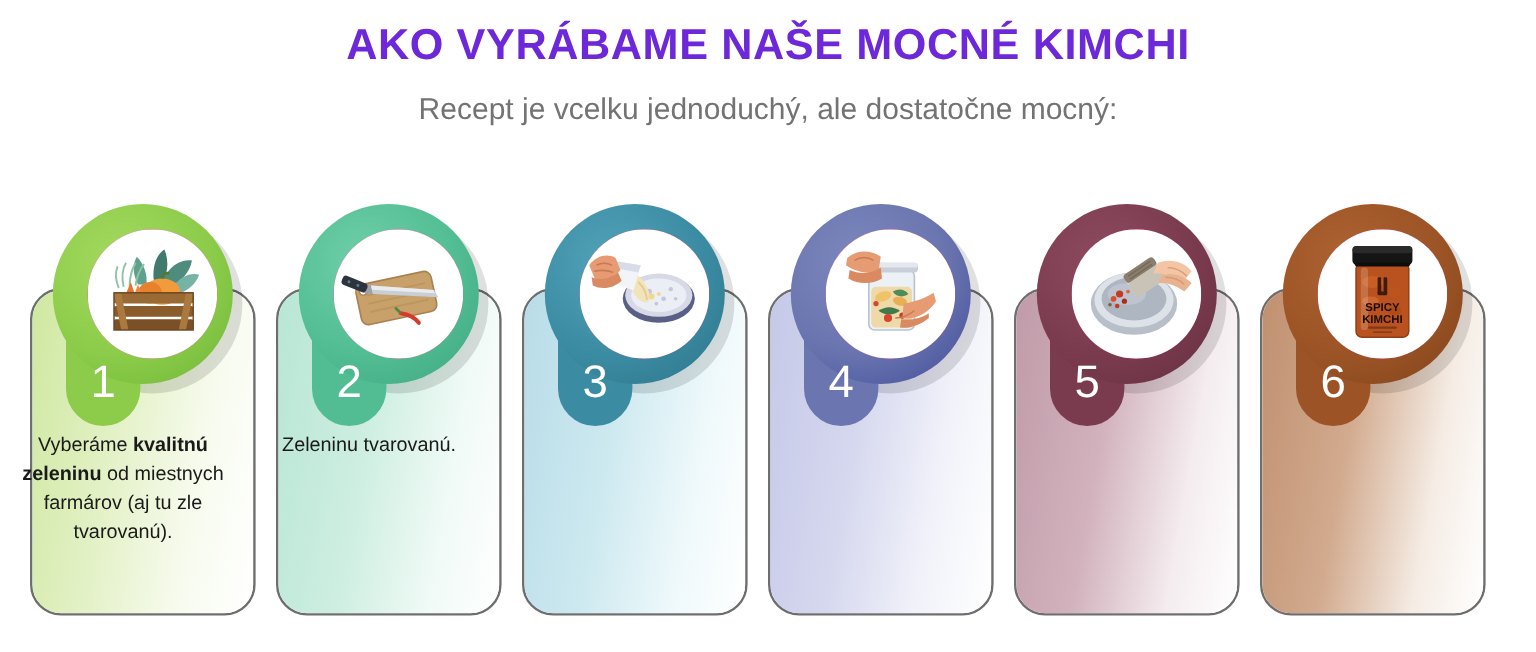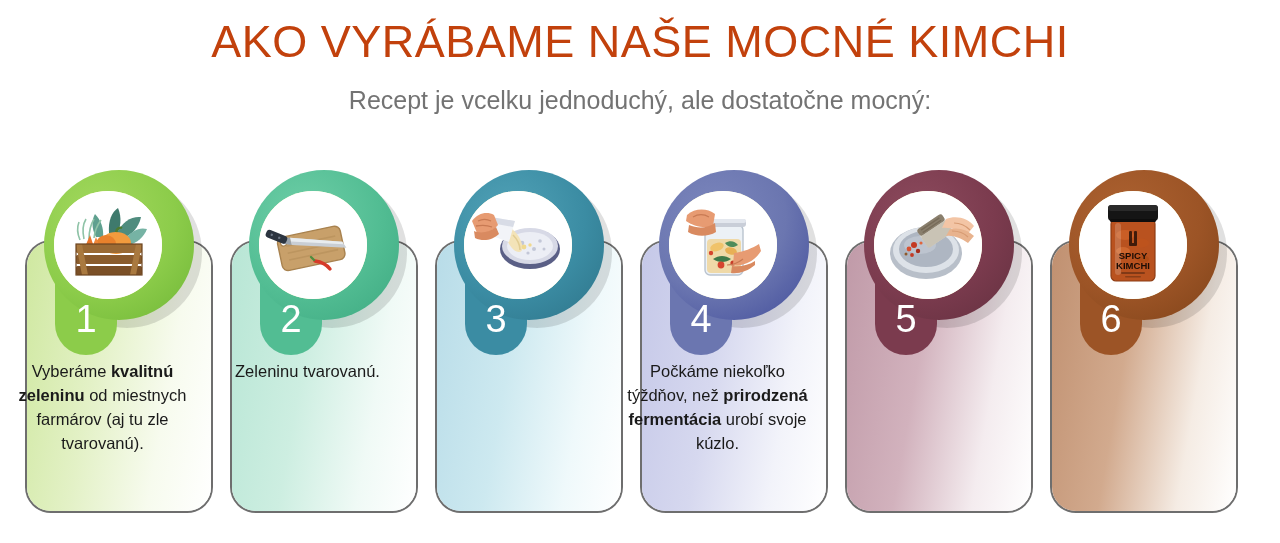--- a/index.html
+++ b/index.html
@@ -16,24 +16,24 @@
   }
 
   
   #header {
     width: 1280px;
     padding-top: 18px;
     text-align: center;
   }
   #page-title {
     font-family: "Liberation Sans", "DejaVu Sans", sans-serif;
-    font-size: 45px;
+    font-size: 36px;
     letter-spacing: 0.5px;
-    font-weight: 400;
-    color: #c2410c;
+    font-weight: 700;
+    color: #6d28d9;
     line-height: 1.05;
     margin: 0;
     white-space: nowrap;
   }
   #page-subtitle {
     font-family: "Liberation Sans", "DejaVu Sans", sans-serif;
     font-size: 25px;
     font-weight: 400;
     color: #737373;
     margin: 22px 0 0 0;
@@ -108,26 +108,26 @@
     left: 8px;
     top: 8px;
     width: 150px;
     height: 150px;
     border-radius: 50%;
     background: rgba(0,0,0,0.12);
     z-index: -1;
   }
   .pin-hole {
     position: absolute;
-    left: 10px;
+    left: 29px;
     top: 21px;
     width: 108px;
     height: 108px;
     border-radius: 50%;
-    background: #fef9c3;
+    background: #ec4899;
     overflow: hidden;
   }
   .pin-num {
     position: absolute;
     left: 11px;
     top: 118px;
     width: 62px;
     text-align: center;
     font-size: 38px;
     line-height: 62px;
@@ -331,21 +331,20 @@
           <path d="M92 60c-6 10-18 16-28 14l1-12c9-1 19-5 25-9z" fill="#e79b72"></path>
           <path d="M86 74c-7 6-16 9-24 8l1-7c9 1 17-1 23-5z" fill="#d98a60"></path>
           <g stroke="#c87a53" stroke-width="1.2" fill="none">
             <path d="M24 26c5-3 11-3 16 0"></path>
               <path d="M74 68c-5 4-11 6-16 6"></path>
           </g>
         </svg>
       </div>
       <div class="pin-num">4</div>
     </div>
-    <div class="step-text">Počkáme niekoľko týždňov, než <b>prirodzená fermentácia</b> urobí svoje kúzlo.</div>
   </div>
 
   <div class="step" style="left:820px;">
     <div class="card">
       <div class="card-fill" style="background:linear-gradient(100deg,#c09aa8 0%,#d2b2bd 40%,#f4ecef 74%,#ffffff 100%);"></div>
     </div>
     <div class="pin">
       <div class="pin-ring-shadow"></div>
       <div class="pin-stem" style="background:#7b3b4e;"></div>
       <div class="pin-ring" style="background:radial-gradient(circle at 36% 32%,#8d4b5e 0%,#7b3b4e 55%,#63303f 100%);"></div>

